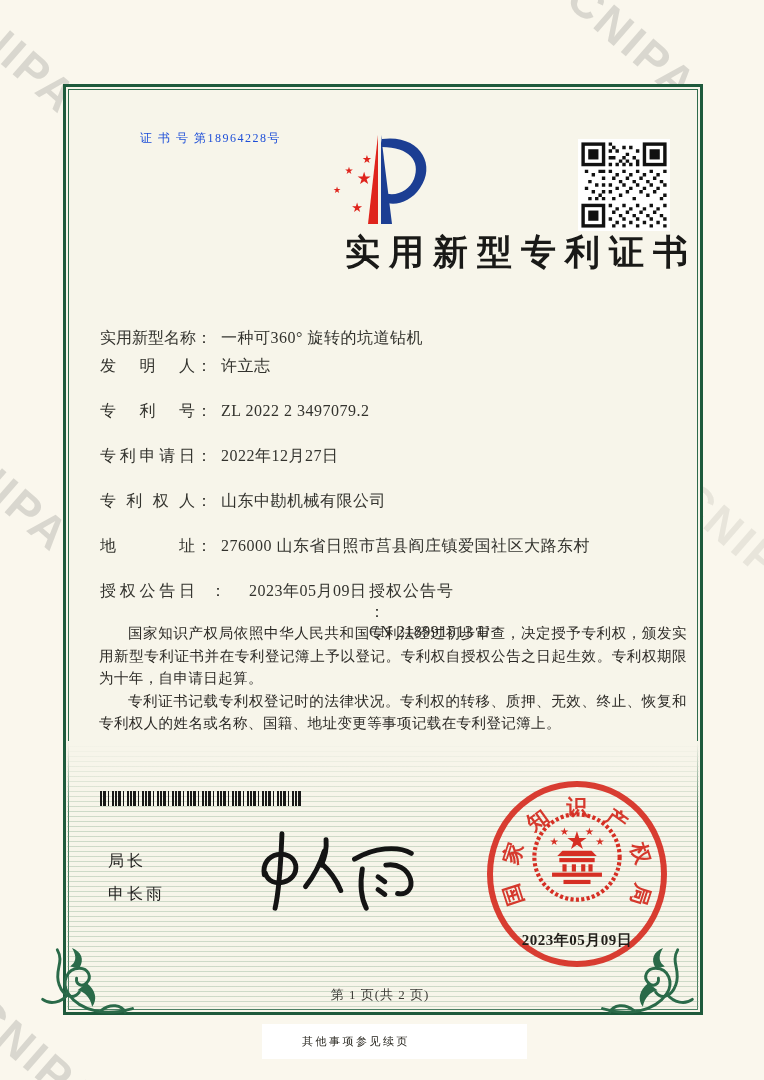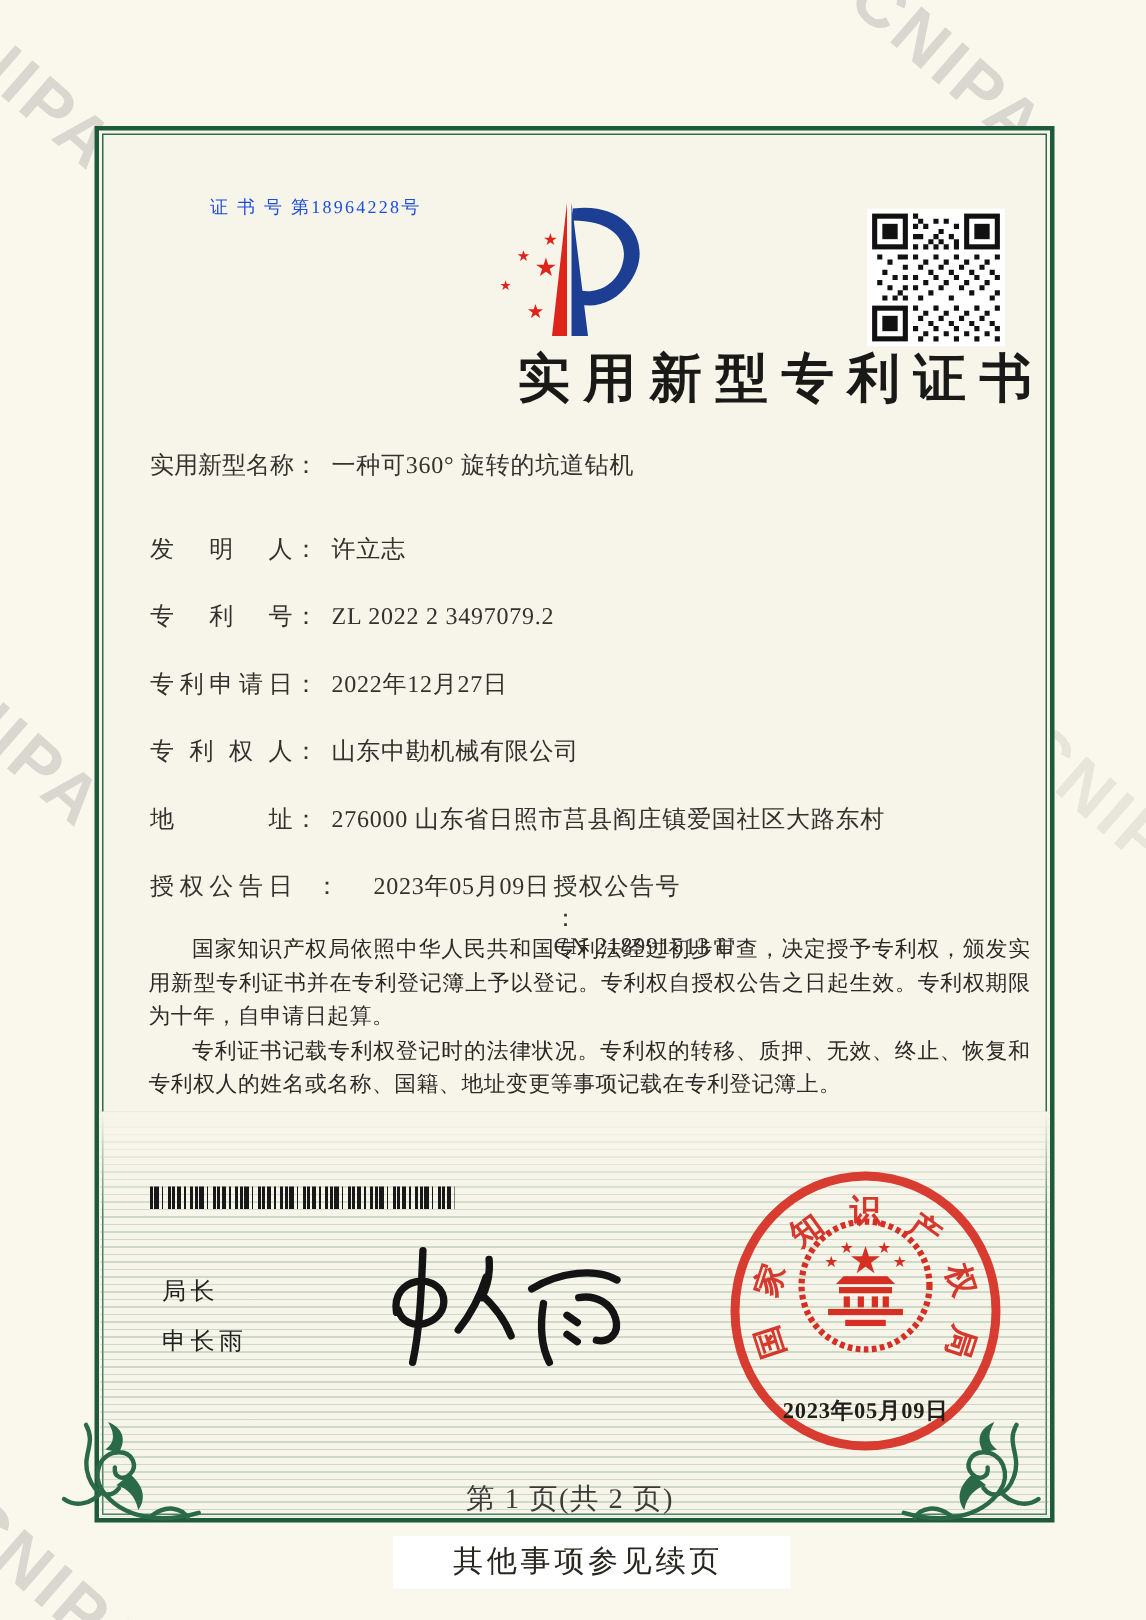--- a/index.html
+++ b/index.html
@@ -40,21 +40,21 @@
   .qr{position:absolute;left:578px;top:139px;width:92px;height:92px;}
   .title{position:absolute;left:63px;top:229px;width:634px;text-align:right;
          font-size:35px;font-weight:bold;letter-spacing:9px;text-indent:9px;color:#191917;}
 
   
   .fields{position:absolute;left:100px;top:0;width:590px;font-size:16px;color:#33332e;}
   .frow{position:absolute;display:flex;align-items:baseline;white-space:nowrap;}
   .frow .lbl{display:inline-block;width:95px;text-align:justify;text-align-last:justify;}
   .frow .colon{margin:0 2px 0 1px;}
   .frow .val{margin-left:7px;letter-spacing:0.5px;}
-  .r0{top:300px;} .r1{top:356px;} .r2{top:401px;} .r3{top:446px;}
+  .r0{top:328px;} .r1{top:356px;} .r2{top:401px;} .r3{top:446px;}
   .r4{top:491px;} .r5{top:536px;} .r6{top:581px;width:590px;gap:14px;}
   .grant-no{position:absolute;left:262px;top:0;display:flex;align-items:baseline;flex-direction:column;}
   .grant-no .lbl2{letter-spacing:1px;}
 
   
   .paras{position:absolute;left:99px;top:622px;width:588px;font-size:14.5px;
          line-height:22.5px;color:#2c2a26;text-align:justify;}
   .paras p{margin:0;text-indent:2em;letter-spacing:0.4px;}
 
   
@@ -81,23 +81,23 @@
   .seal-chars span:nth-child(4){transform:rotate(0deg)    translateY(-67px);}
   .seal-chars span:nth-child(5){transform:rotate(36deg)   translateY(-67px);}
   .seal-chars span:nth-child(6){transform:rotate(72deg)   translateY(-67px);}
   .seal-chars span:nth-child(7){transform:rotate(108deg)  translateY(-67px);}
   .emblem{position:absolute;left:50%;top:24px;width:104px;height:104px;margin-left:-52px;}
   .seal-date{position:absolute;left:0;right:0;bottom:17px;text-align:center;
       font-size:15px;font-weight:bold;color:#17130f;letter-spacing:0.5px;}
 
   
   .page-info{position:absolute;left:63px;top:986px;width:634px;text-align:center;
-      font-size:19px;color:#3d3d38;letter-spacing:1px;}
+      font-size:13px;color:#3d3d38;letter-spacing:1px;}
   .note-box{position:absolute;left:262px;top:1024px;width:265px;height:35px;background:#ffffff;}
-  .note-text{position:absolute;left:40px;top:0;line-height:35px;font-size:20px;
+  .note-text{position:absolute;left:40px;top:0;line-height:35px;font-size:11px;
       letter-spacing:2.5px;color:#28261f;white-space:nowrap;}
 
   
   .flourish{position:absolute;width:110px;height:80px;}
   .fl-br{left:597px;top:947px;}
   .fl-bl{left:28px;top:947px;transform:scaleX(-1);}
 </style>
 </head>
 <body>
 

